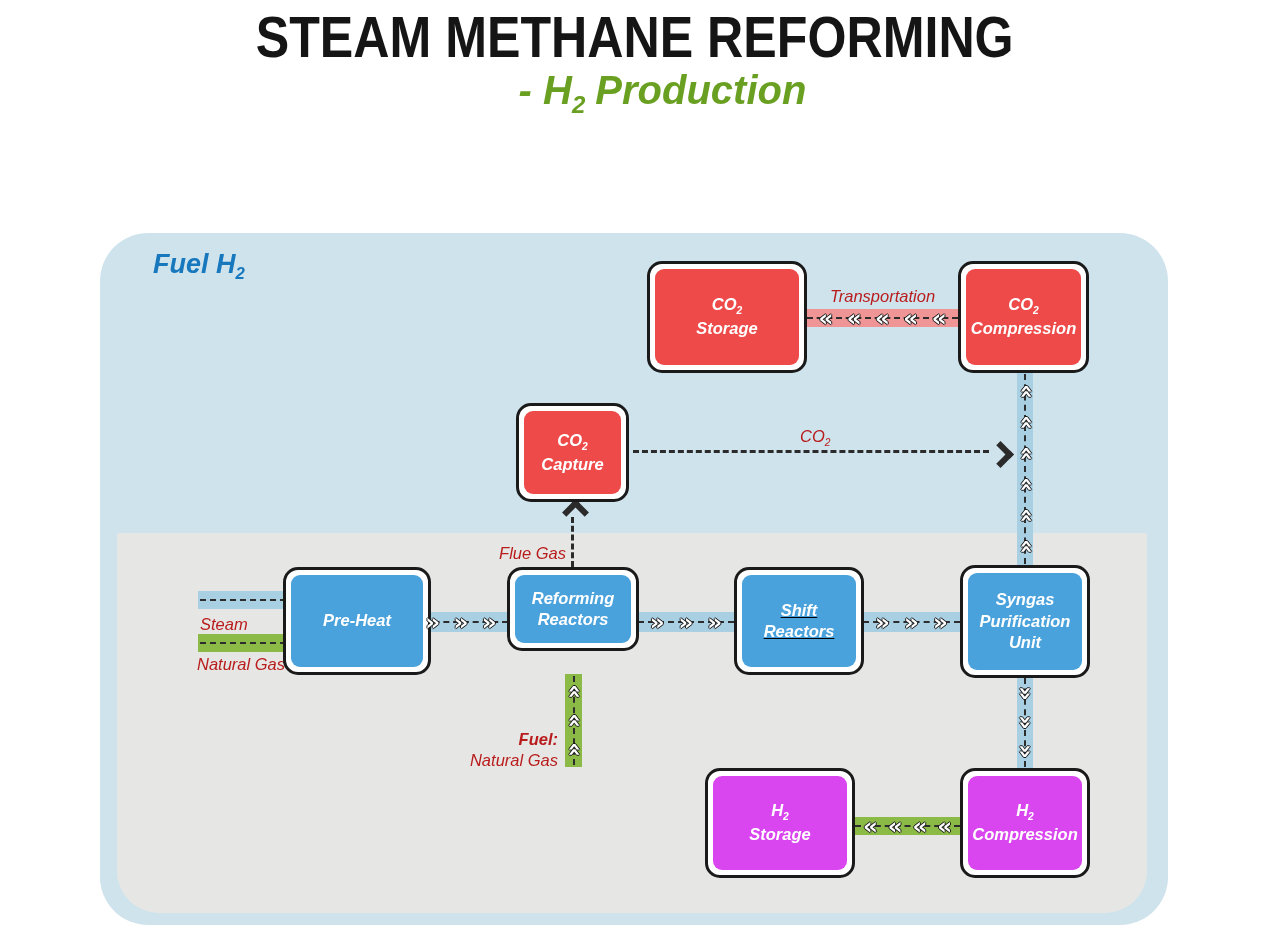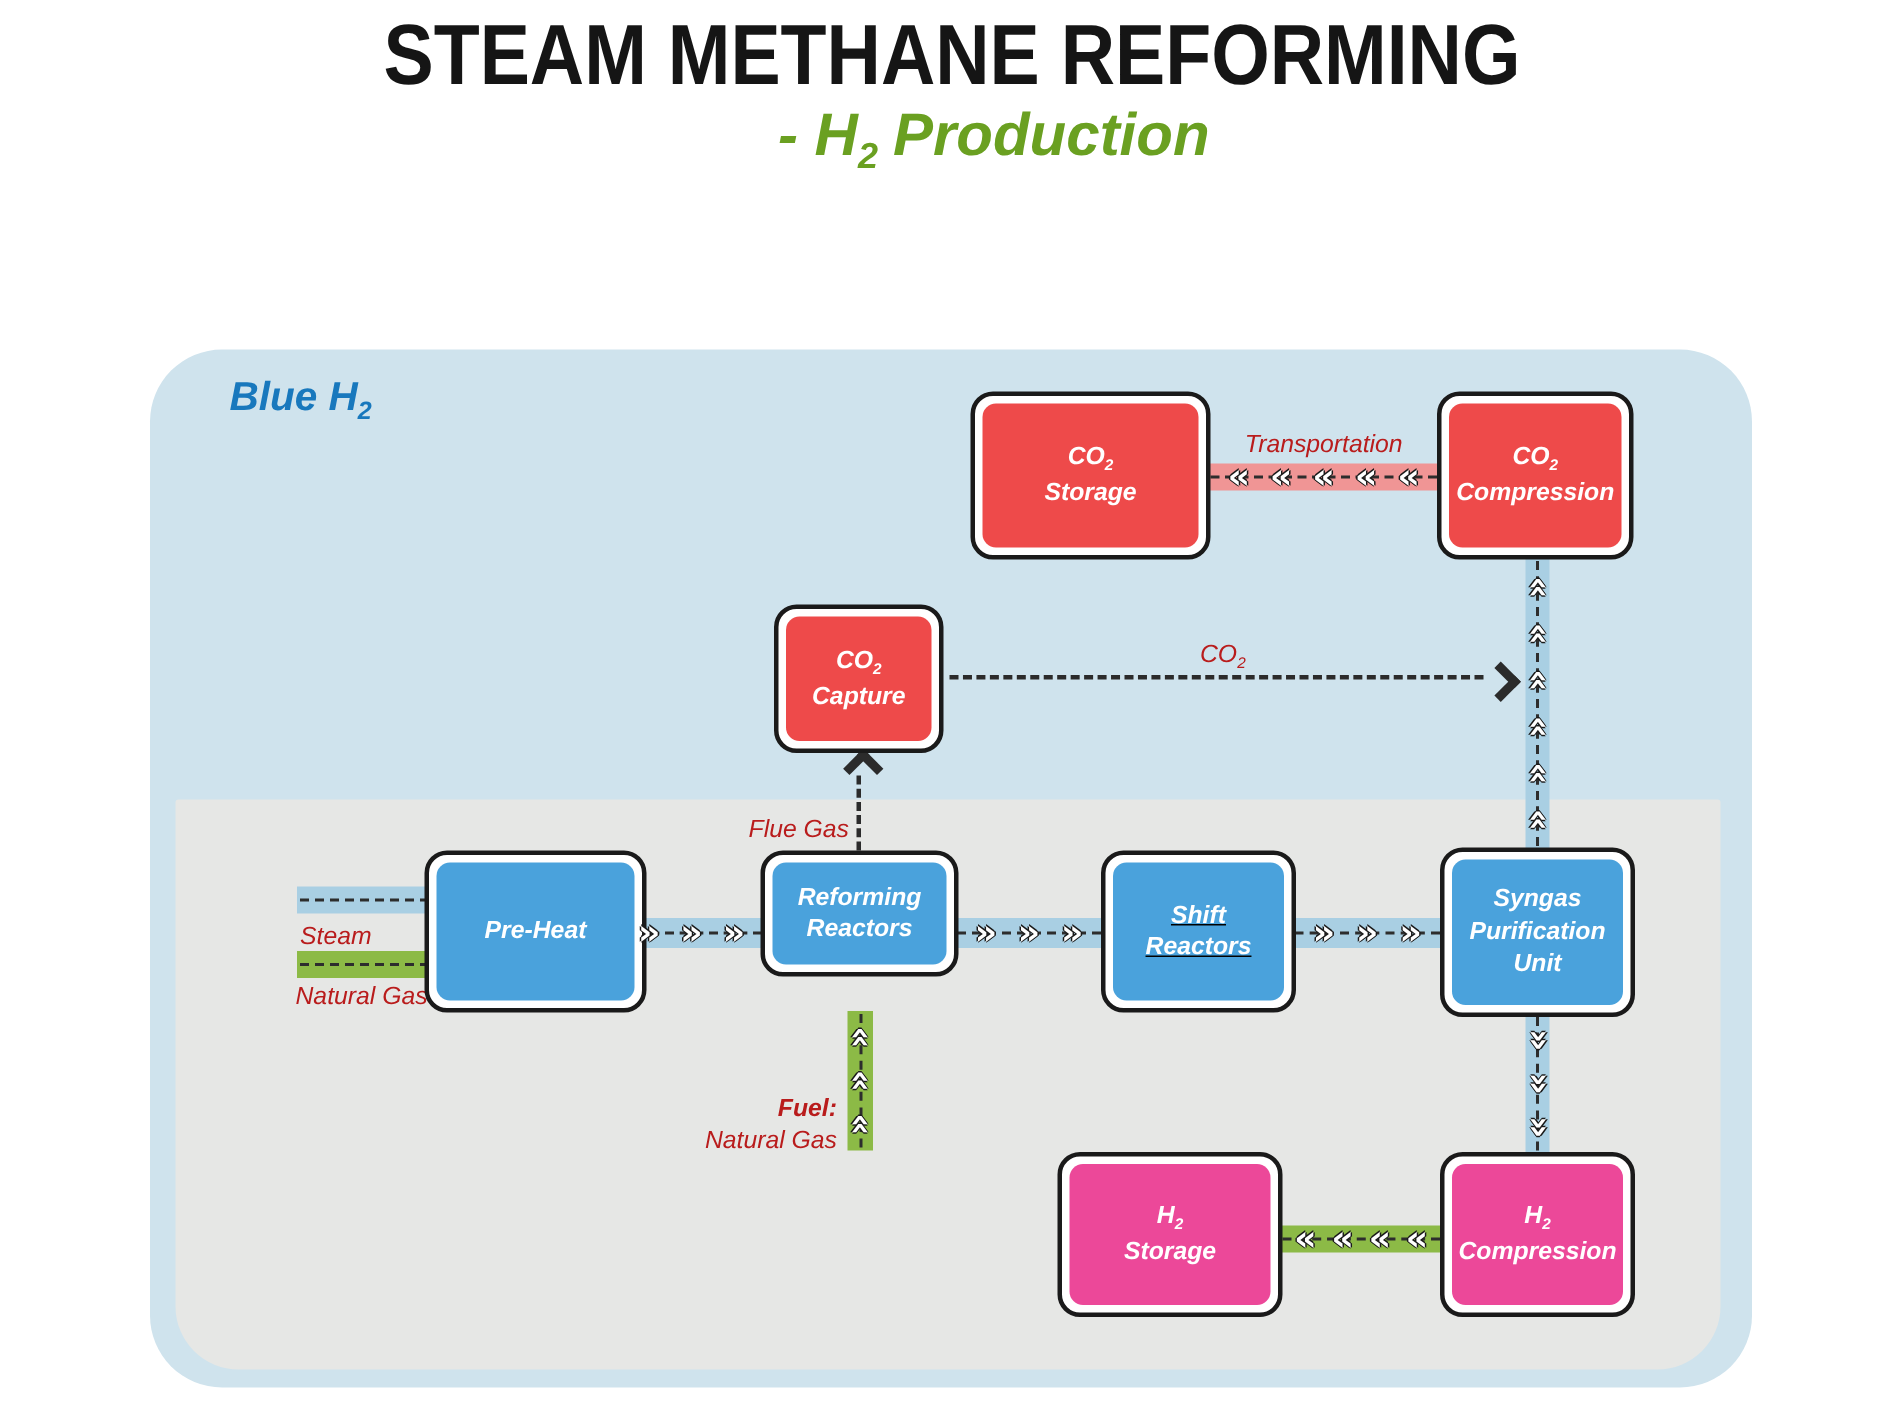--- a/index.html
+++ b/index.html
@@ -42,21 +42,21 @@
   }
   .node-fill {
     width:100%; height:100%; box-sizing:border-box; border-radius:9px;
     display:flex; flex-direction:column; align-items:center; justify-content:center;
     color:#ffffff; font-weight:bold; font-style:italic; font-size:16.5px; line-height:1.3;
     text-align:center;
   }
   .node-fill sub { font-size:.62em; }
   .fill-red   { background:#ee4a4a; }
   .fill-blue  { background:#4aa2dc; }
-  .fill-green { background:#ec4899; }
+  .fill-green { background:#d946ef; }
 
   
   .pipe { position:absolute; display:flex; align-items:center; justify-content:space-evenly; }
   .pipe.h::before {
     content:""; position:absolute; left:2px; right:2px; top:50%; margin-top:-1px;
     border-top:2.5px dashed #2d2d2d;
   }
   .pipe.v { flex-direction:column; }
   .pipe.v::before {
     content:""; position:absolute; top:2px; bottom:2px; left:50%; margin-left:-1px;
@@ -100,21 +100,21 @@
 
   <div class="title-wrap">
     <span class="title-main">STEAM METHANE REFORMING</span>
   </div>
   <div class="title-sub">
     <span>- H</span><sub>2</sub><span class="rest">Production</span>
   </div>
 
   <div class="blue-region">
     <div class="region-label blue-region-label">
-      <span>Blue H</span><sub>2</sub>
+      <span>Fuel H</span><sub>2</sub>
     </div>
 
     <div class="grey-region">
       
     </div>
   </div>
 
   <div class="pipe h p-blue" style="left:198px; top:591px; width:90px; height:18px;"></div>
 
   <div class="pipe h p-green" style="left:198px; top:634px; width:90px; height:18px;"></div>

